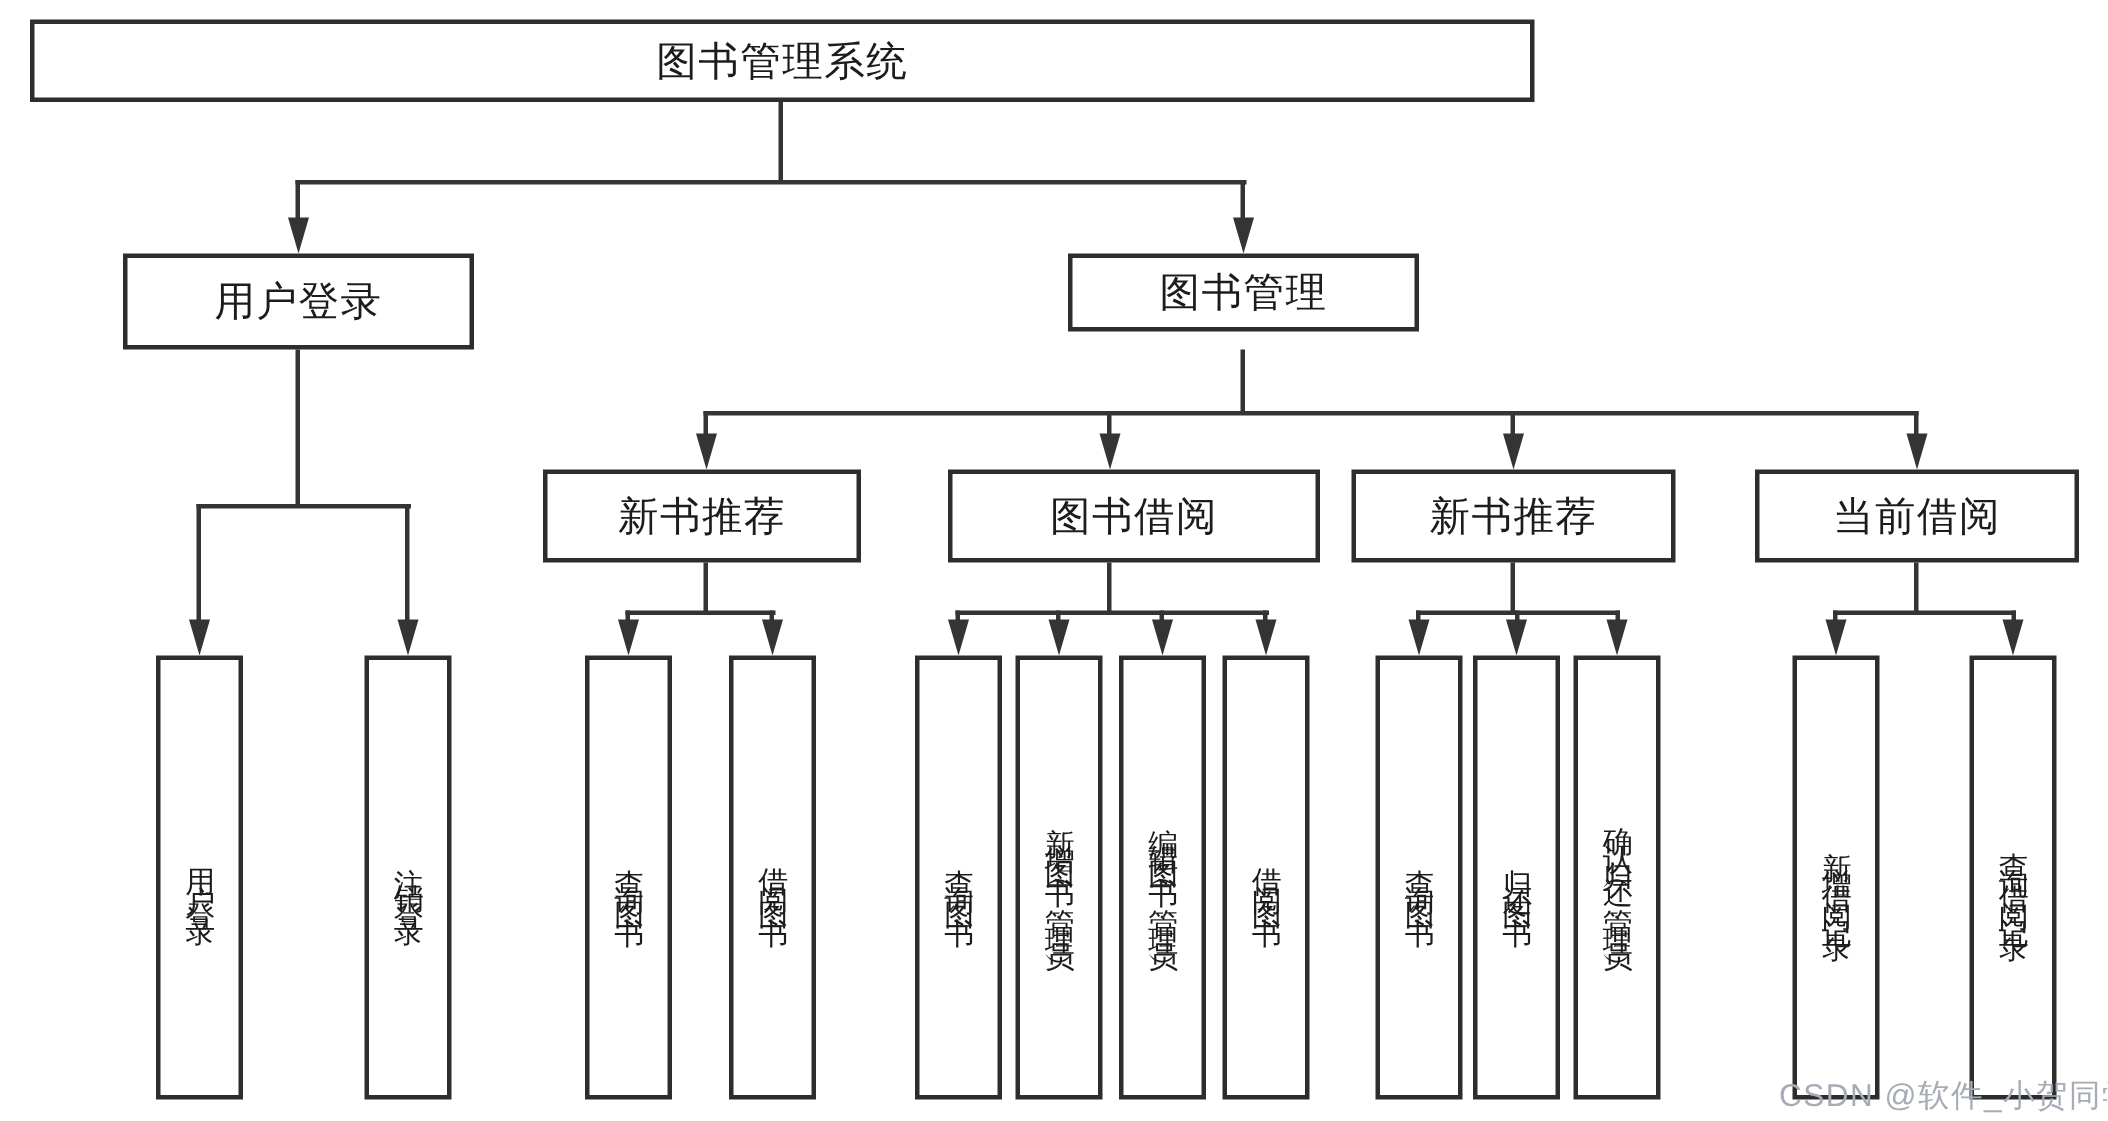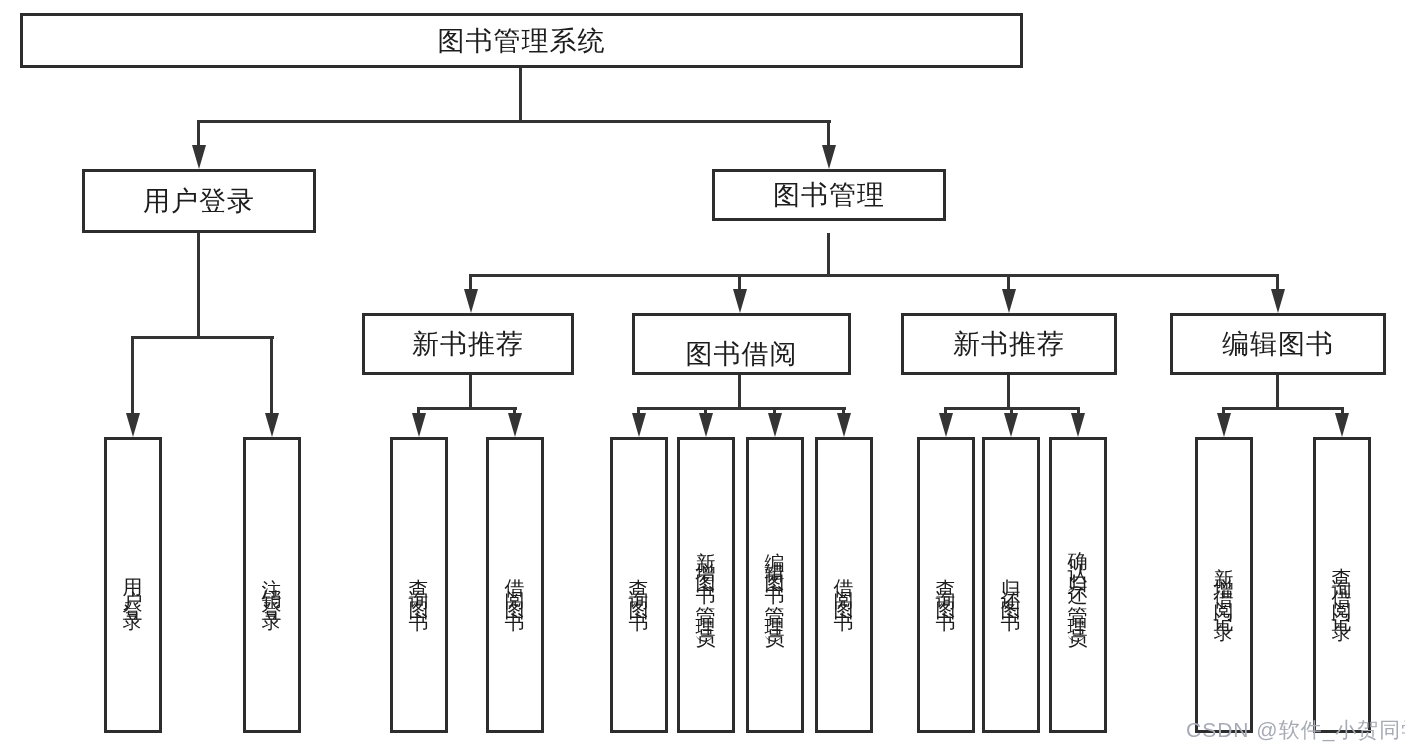--- a/index.html
+++ b/index.html
@@ -67,28 +67,28 @@
   <div class="vl" style="left:738px;top:274px;height:18px;"></div>
   <div class="arr" style="left:733px;top:289px;"></div>
   <div class="vl" style="left:1007px;top:274px;height:18px;"></div>
   <div class="arr" style="left:1002px;top:289px;"></div>
   <div class="vl" style="left:1276px;top:274px;height:18px;"></div>
   <div class="arr" style="left:1271px;top:289px;"></div>
 
   <div class="hbox" style="left:362px;top:313px;width:212px;height:62px;">
     <span>新书推荐</span>
   </div>
-  <div class="hbox" style="left:632px;top:313px;width:219px;height:62px;align-items:flex-end;">
+  <div class="hbox" style="left:632px;top:313px;width:248px;height:62px;">
     <span>图书借阅</span>
   </div>
   <div class="hbox" style="left:901px;top:313px;width:216px;height:62px;">
     <span>新书推荐</span>
   </div>
   <div class="hbox" style="left:1170px;top:313px;width:216px;height:62px;">
-    <span>编辑图书</span>
+    <span>当前借阅</span>
   </div>
 
   <div class="vl" style="left:469px;top:375px;height:34px;"></div>
   <div class="hl" style="left:417px;top:407px;width:100px;"></div>
   <div class="vl" style="left:417px;top:407px;height:8px;"></div>
   <div class="arr" style="left:412px;top:413px;"></div>
   <div class="vl" style="left:513px;top:407px;height:8px;"></div>
   <div class="arr" style="left:508px;top:413px;"></div>
 
   <div class="vl" style="left:738px;top:375px;height:34px;"></div>

